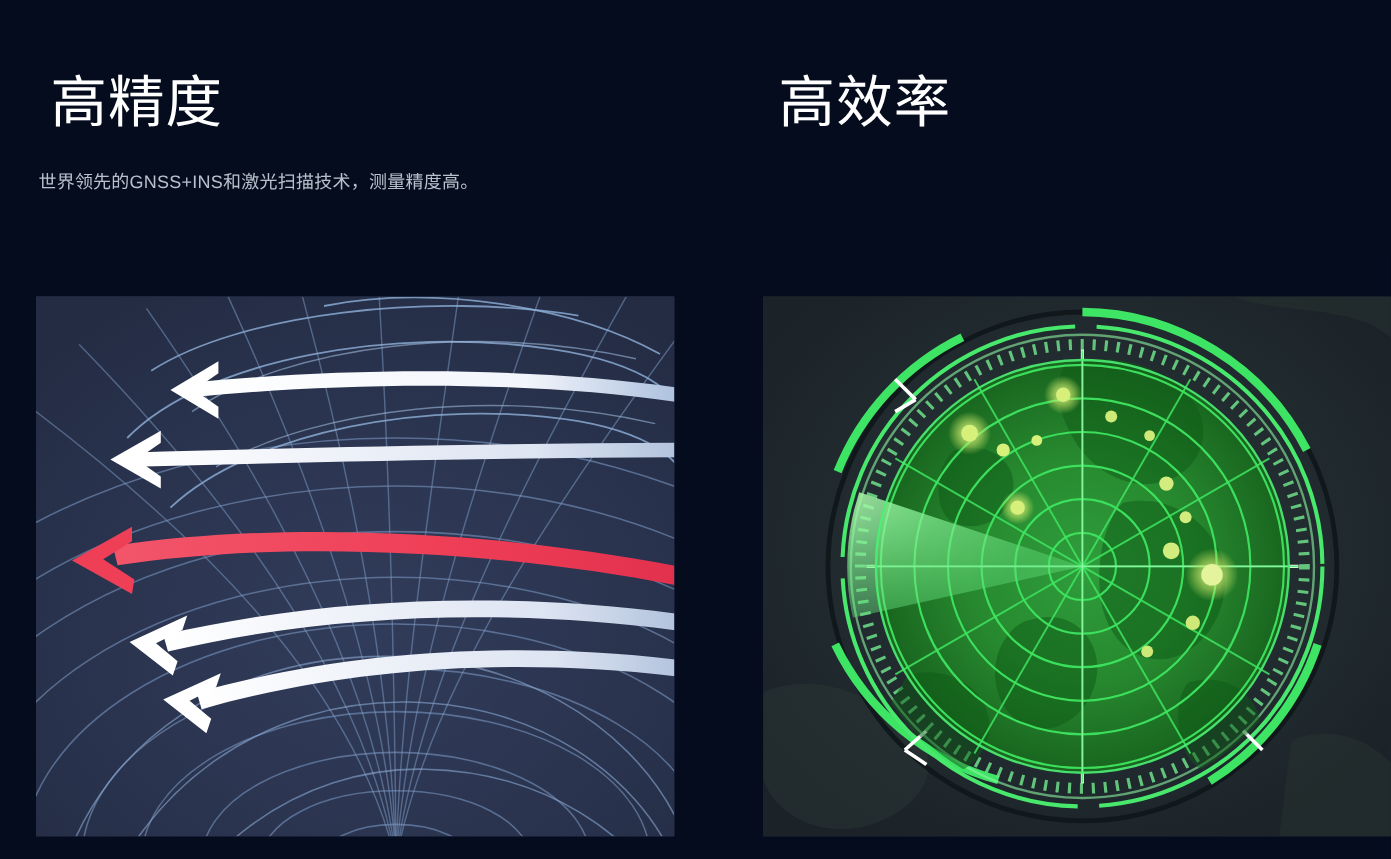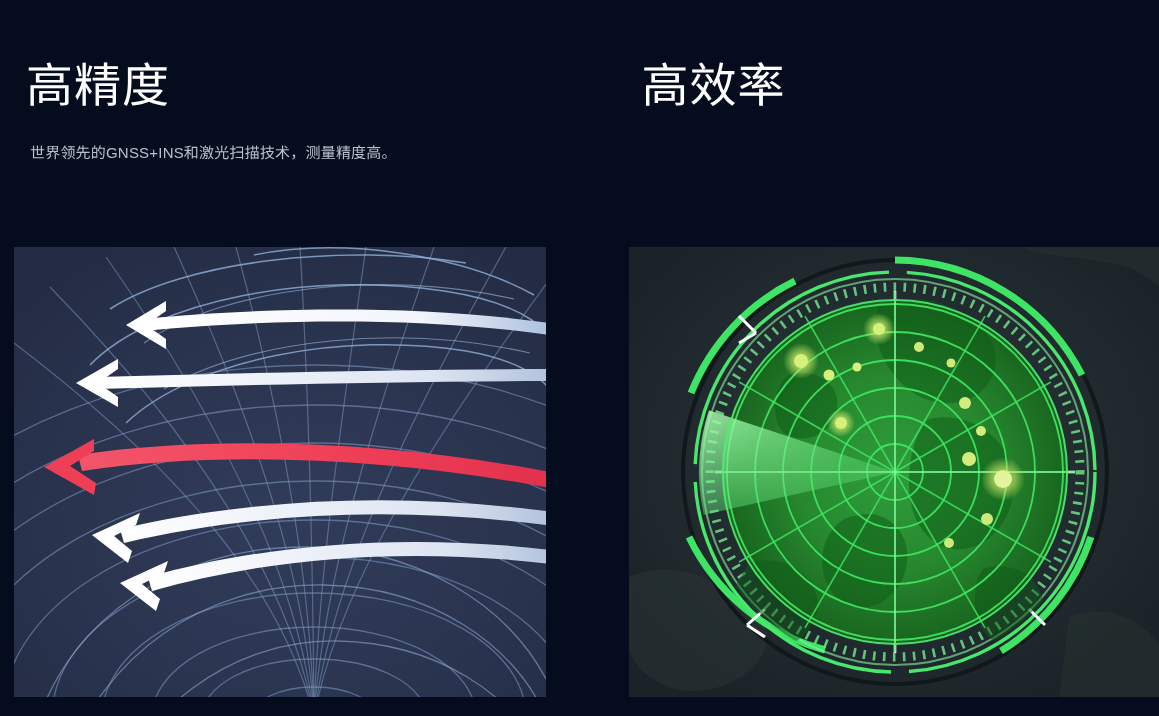--- a/index.html
+++ b/index.html
@@ -29,21 +29,21 @@
     position: absolute;
     inset: 0;
     display: flex;
   }
 
   .column {
     position: relative;
     height: 100%;
   }
 
-  .column.left  { width: 660px; }
+  .column.left  { width: 660px; margin-left: 16px; }
   .column.right { width: 559px; }
 
   
   .feature-title {
     position: absolute;
     color: #ffffff;
     font-size: 47px;
     font-weight: 400;
     letter-spacing: 1px;
     line-height: 1;
@@ -54,21 +54,21 @@
     position: absolute;
     color: #b9c0cc;
     font-size: 15px;
     font-weight: 400;
     letter-spacing: 0.2px;
     line-height: 1;
     white-space: nowrap;
   }
 
   .left  .feature-title    { left: 26px;  top: 62px; }
-  .left  .feature-subtitle { left: 30px;  top: 145px; }
+  .left  .feature-subtitle { left: 16px;  top: 145px; }
   .right .feature-title    { left: 14px;  top: 62px; }
   .right .feature-subtitle { left: 14px;  top: 145px; }
 
   
   .media-frame {
     position: absolute;
     overflow: hidden;
   }
 
   .media-globe {

